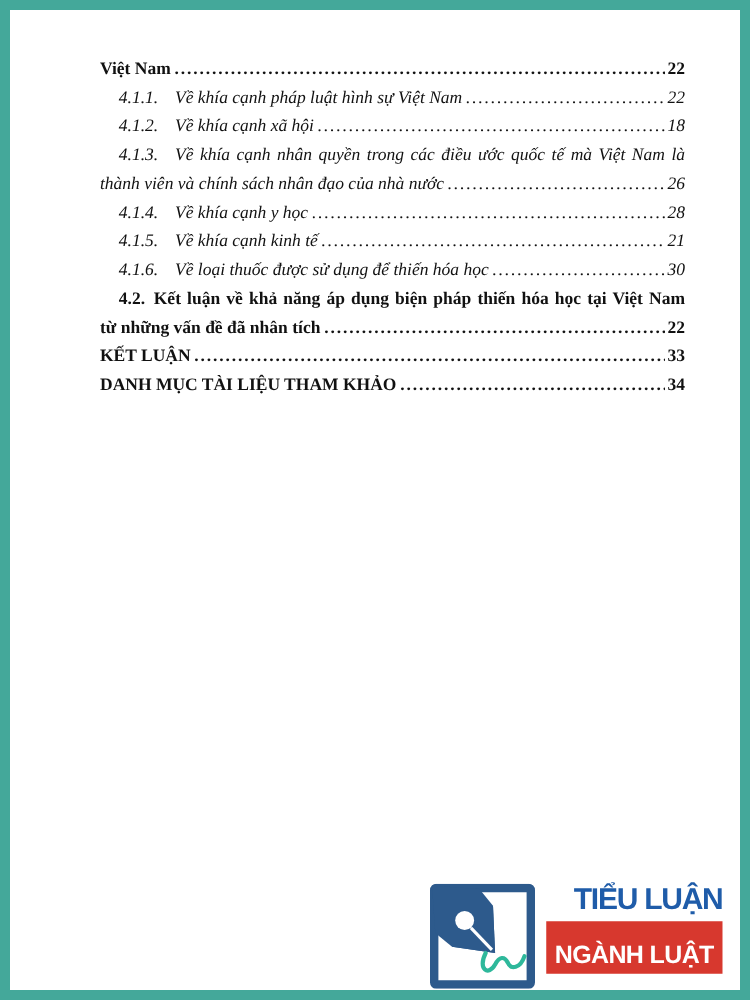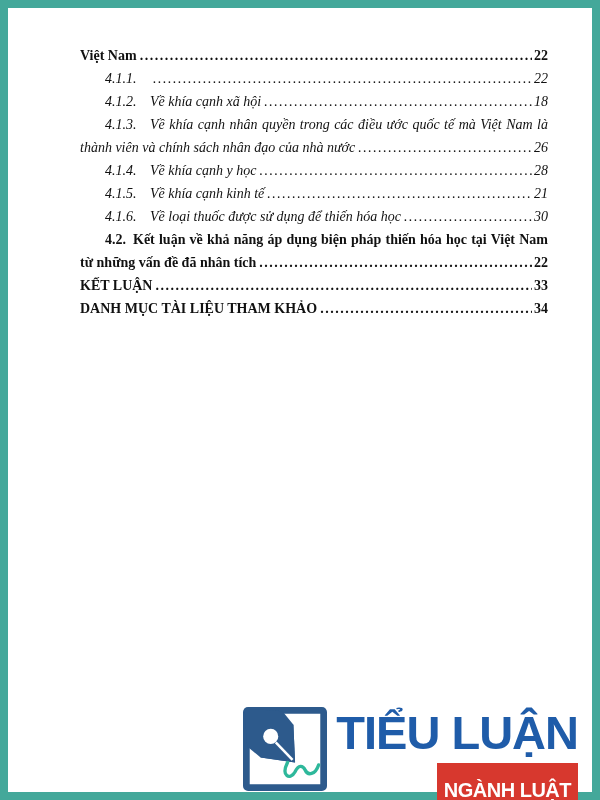--- a/index.html
+++ b/index.html
@@ -15,42 +15,42 @@
   }
   .page-border{
     position:absolute;inset:0;border:8px solid var(--teal);pointer-events:none;
   }
   
   .toc{
     position:absolute;left:80px;right:52px;top:44px;
     font-size:14px;line-height:23px;
   }
   .row{display:flex;align-items:center;}
-  .ind1{margin-left:25px;}
+  .ind1{margin-left:15px;}
   .italic{font-style:italic;}
   .bold{font-weight:bold;}
   .num-tab{flex:none;width:45px;}
   .num-inline{flex:none;margin-right:7px;}
   .label{flex:none;white-space:nowrap;}
   .row.full .label{flex:1;white-space:normal;text-align:justify;text-align-last:justify;}
   .dots{
     flex:1;min-width:0;overflow:hidden;white-space:nowrap;
     letter-spacing:1.5px;margin:0 2px 0 3px;
   }
   .pageno{flex:none;}
   
   .brand{
     position:absolute;right:22px;bottom:8px;height:85px;
     display:flex;align-items:stretch;gap:9px;
     font-family:"Liberation Sans","DejaVu Sans",sans-serif;
   }
   .brand-icon{width:84px;height:84px;flex:none;}
   .brand-text{display:flex;flex-direction:column;align-items:flex-end;}
   .brand-title{
-    font-size:47px;font-weight:bold;color:var(--blue);
+    font-size:24px;font-weight:bold;color:var(--blue);
     letter-spacing:-1px;line-height:1.1;white-space:nowrap;
   }
   .brand-badge{
     margin-top:4px;background:var(--red);color:#ffffff;
     font-size:20px;font-weight:bold;letter-spacing:-0.5px;
     padding:16px 7px 4px;line-height:1.1;white-space:nowrap;
   }
 </style>
 </head>
 <body>
@@ -60,20 +60,21 @@
 <div class="toc">
 
   <div class="row bold">
     <span class="label">Việt Nam</span>
     <span class="dots">................................................................................................................................................................................................................................................</span>
     <span class="pageno">22</span>
   </div>
 
   <div class="row italic ind1">
     <span class="num-tab">4.1.1.</span>
+    <span class="label">Về khía cạnh pháp luật hình sự Việt Nam</span>
     <span class="dots">................................................................................................................................................................................................................................................</span>
     <span class="pageno">22</span>
   </div>
 
   <div class="row italic ind1">
     <span class="num-tab">4.1.2.</span>
     <span class="label">Về khía cạnh xã hội</span>
     <span class="dots">................................................................................................................................................................................................................................................</span>
     <span class="pageno">18</span>
   </div>

